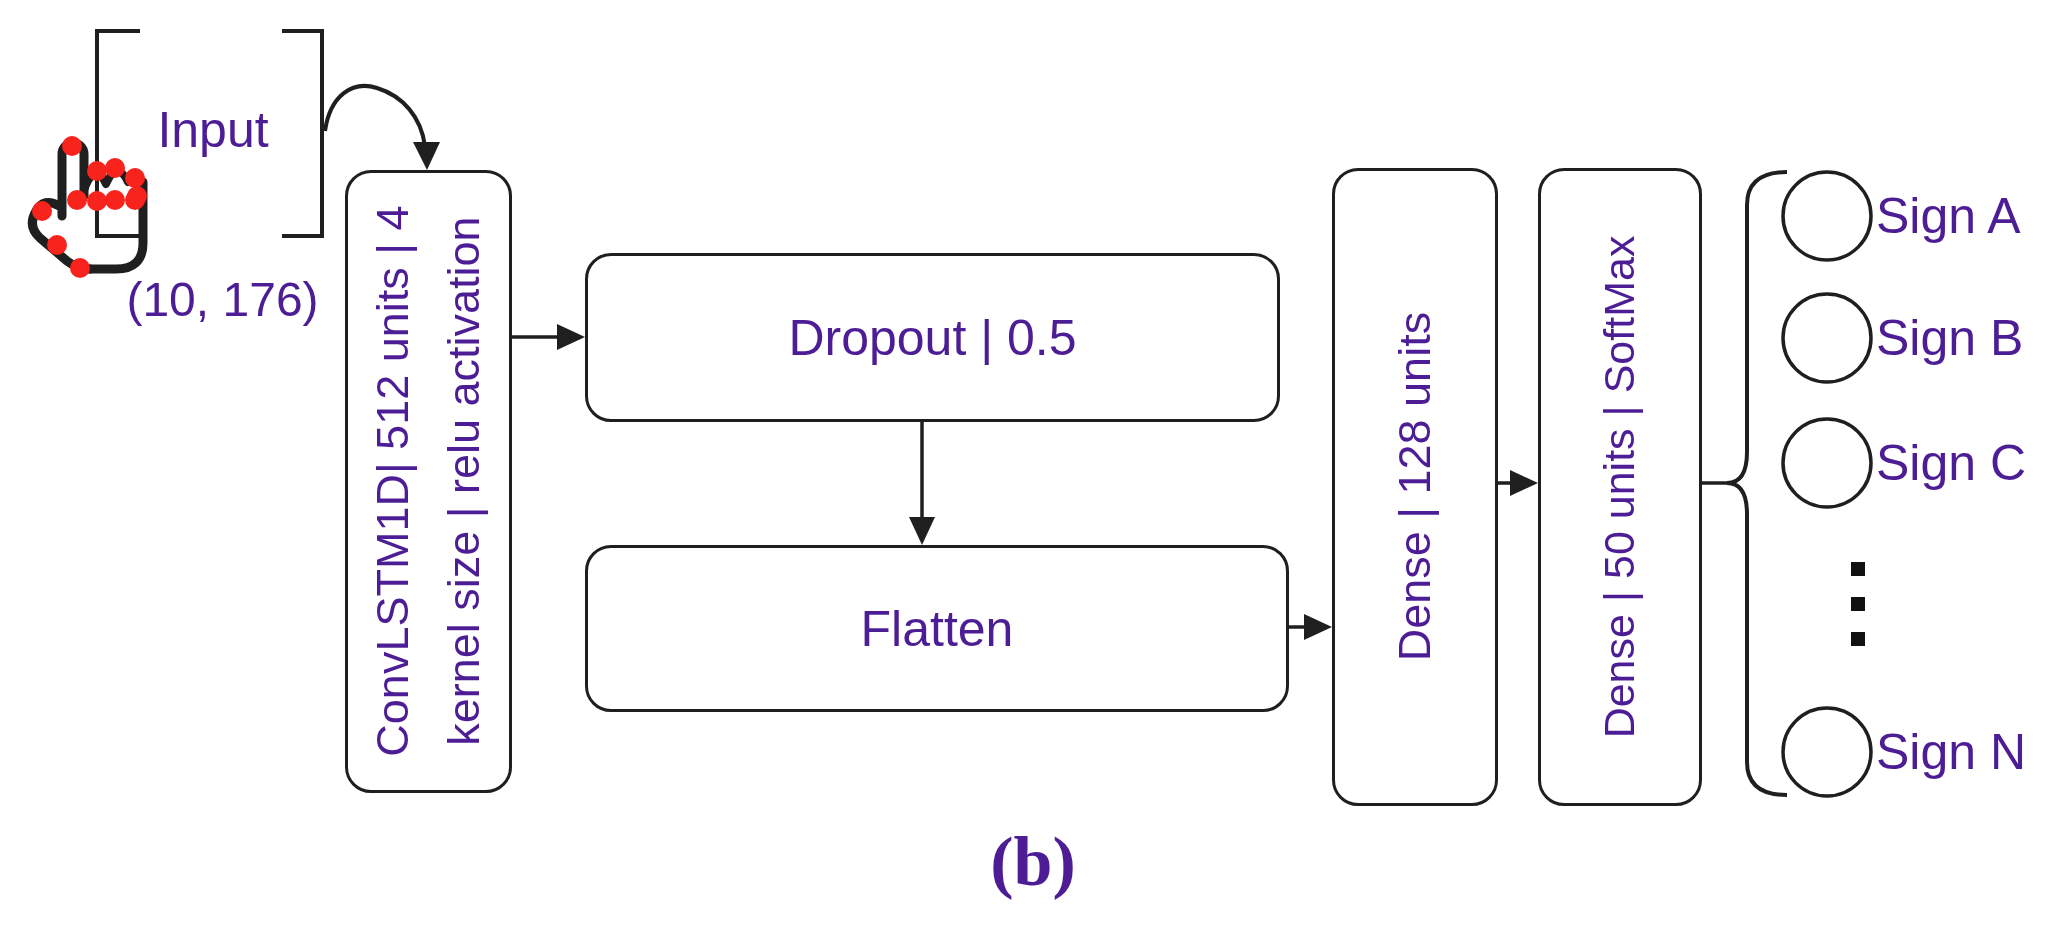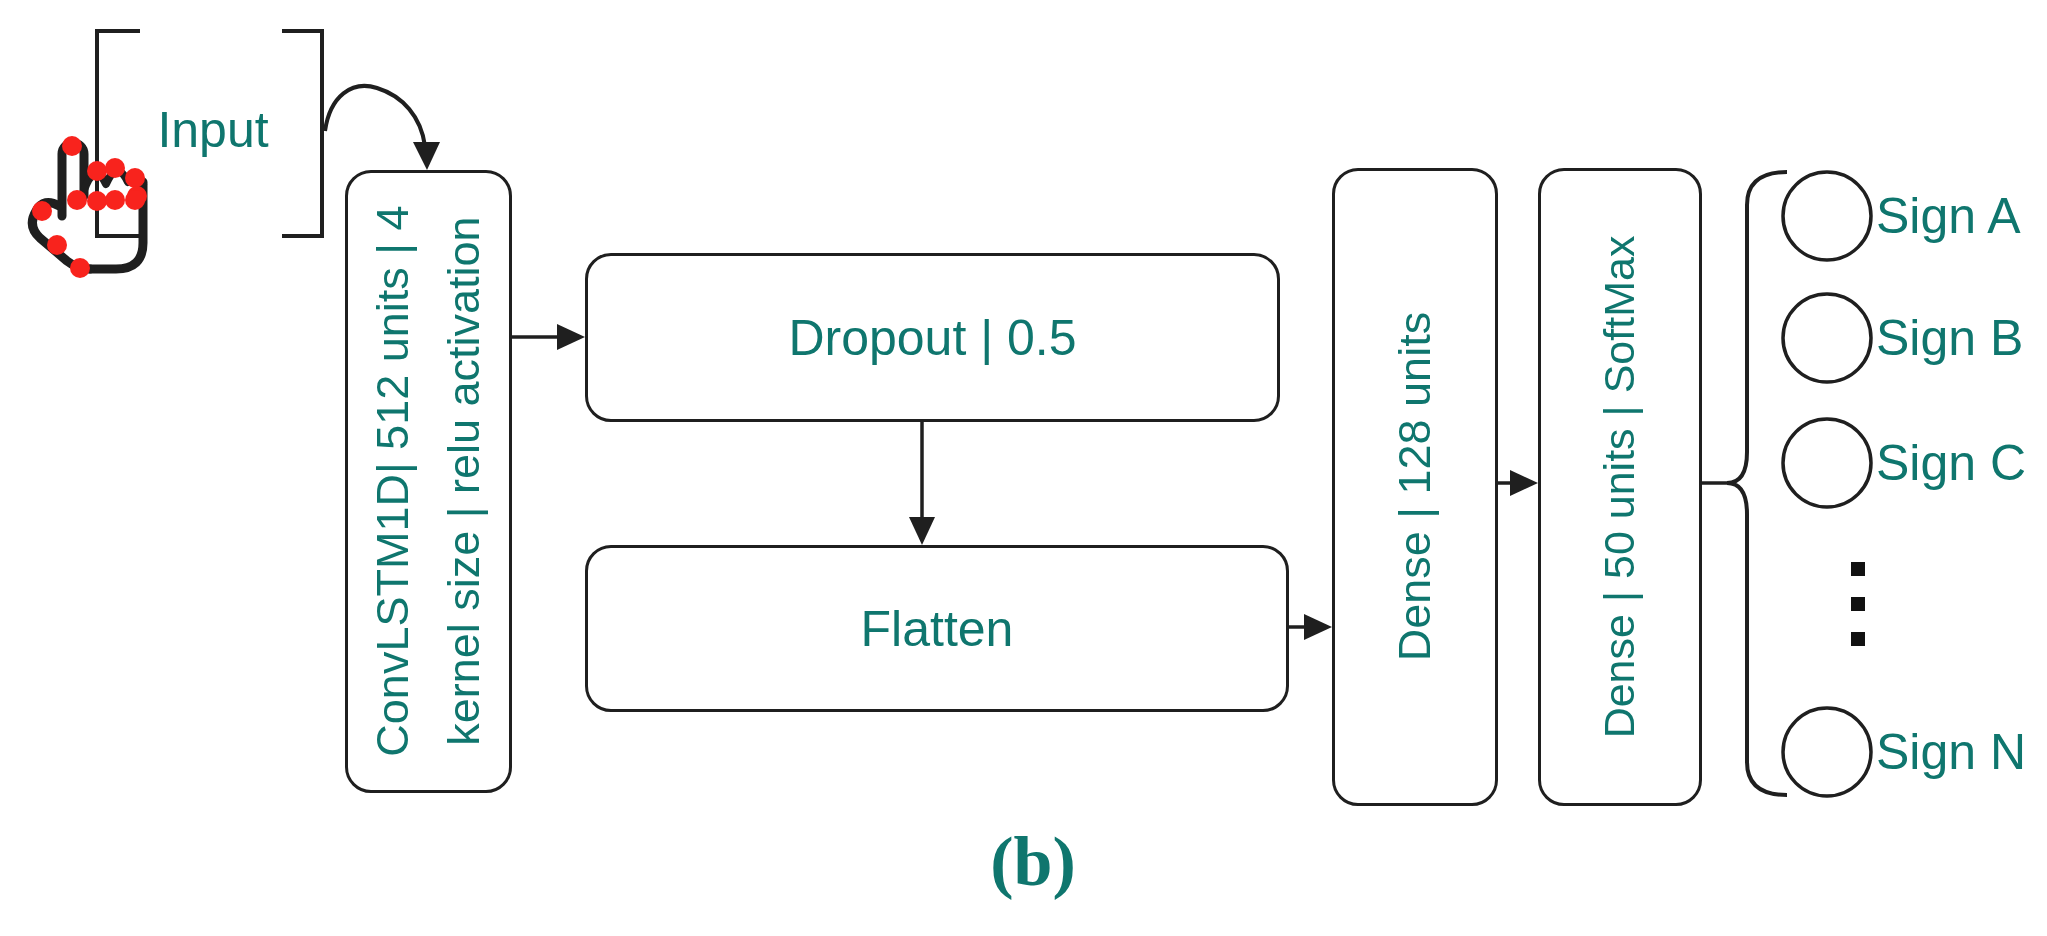--- a/index.html
+++ b/index.html
@@ -1,17 +1,17 @@
 <!DOCTYPE html>
 <html><head>
 <meta charset="utf-8">
 <style>
   html,body{margin:0;padding:0;background:#ffffff;}
   .canvas{position:relative;width:2047px;height:936px;background:#ffffff;overflow:hidden;
-          font-family:"Liberation Sans", sans-serif;color:#0f766e;}
+          font-family:"Liberation Sans", sans-serif;color:#4c1d95;}
   .overlay{position:absolute;left:0;top:0;width:2047px;height:936px;}
   .box{position:absolute;background:#ffffff;border:3px solid #1f1f1f;border-radius:26px;
        display:flex;align-items:center;justify-content:center;box-sizing:border-box;}
   .hlabel{font-size:50px;white-space:nowrap;}
   .vtext{transform:rotate(-90deg);white-space:nowrap;text-align:center;font-size:45px;line-height:1.58;}
   .vtext.small{font-size:43px;}
   .label{position:absolute;text-align:center;}
   .input-label{left:128px;top:101px;width:170px;font-size:50px;}
   .input-shape{left:115px;top:272px;width:215px;font-size:48px;}
   .sign-label{left:1876px;width:180px;height:60px;line-height:60px;font-size:50px;text-align:left;}
@@ -74,20 +74,21 @@
     <circle cx="1827" cy="752" r="44" stroke-width="3.5" fill="#ffffff"></circle>
 
     <g fill="#111111" stroke="none">
       <rect x="1851" y="562" width="14" height="14"></rect>
       <rect x="1851" y="597" width="14" height="14"></rect>
       <rect x="1851" y="632" width="14" height="14"></rect>
     </g>
   </svg>
 
   <div class="label input-label">Input</div>
+  <div class="label input-shape">(10, 176)</div>
 
   <div class="box" style="left:345px;top:170px;width:167px;height:623px;">
     <div class="vtext">
       <div>ConvLSTM1D| 512 units | 4</div>
       <div>kernel size | relu activation</div>
     </div>
   </div>
 
   <div class="box" style="left:585px;top:253px;width:695px;height:169px;">
     <div class="hlabel">Dropout | 0.5</div>

